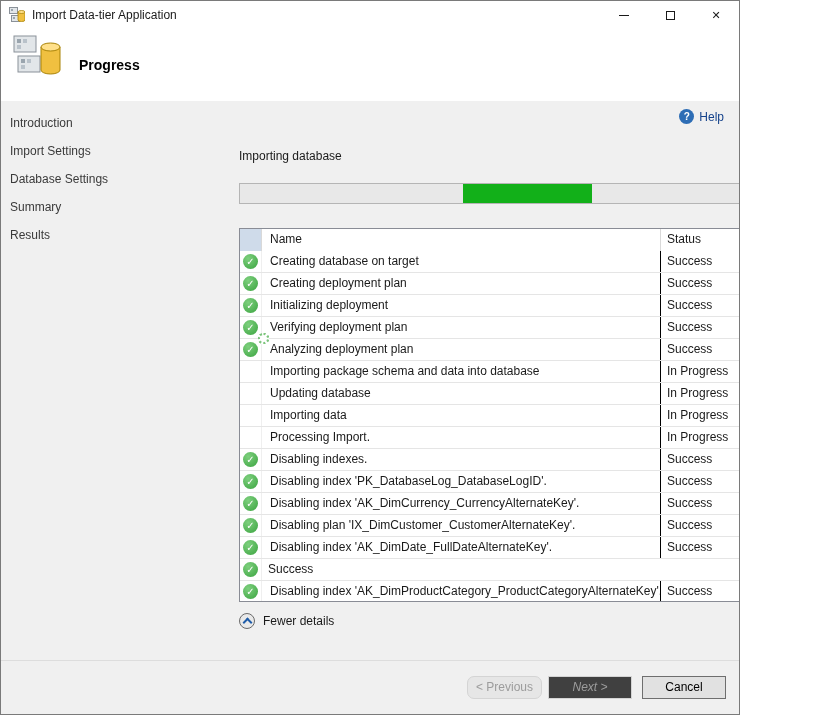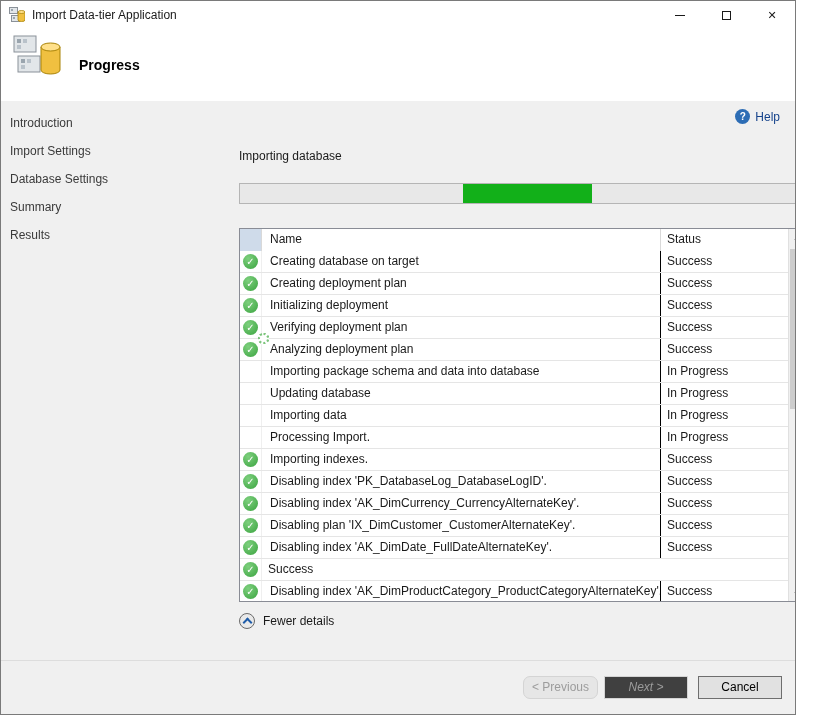--- a/index.html
+++ b/index.html
@@ -1,17 +1,17 @@
 <!DOCTYPE html>
 <html style="--progress-green: #12b019; --success-green: #3aa33f; --inprogress-green: #7cc47c; --header-cell-blue: #cfdbea; --help-blue: #2d6db5;"><head>
 <meta charset="utf-8">
 <style>
   html,body{margin:0;padding:0;background:#ffffff;}
   .window{
-    position:relative;width:796px;height:715px;box-sizing:border-box;
+    position:relative;width:740px;height:715px;box-sizing:border-box;
     background:#f0f0f0;border:1px solid #7a7a7a;overflow:hidden;
     font-family:"Liberation Sans",sans-serif;font-size:12px;color:#1a1a1a;
   }
   
   .titlebar{position:absolute;left:0;top:0;right:0;height:28px;background:#fff;display:flex;align-items:center;}
   .app-icon{margin:0 7px 0 8px;display:flex;}
   .title-text{font-size:12px;}
   .win-controls{margin-left:auto;display:flex;height:100%;}
   .win-btn{width:46px;height:100%;display:flex;align-items:center;justify-content:center;cursor:default;}
   .glyph-min{width:10px;height:1px;background:#1a1a1a;display:block;}
@@ -214,21 +214,21 @@
       <div class="cell-icon">
               <span class="st-icon progress"></span>
             </div>
       <div class="cell-name">Processing Import.</div>
       <div class="cell-status">In Progress</div>
     </div>
           <div class="trow">
       <div class="cell-icon">
               <span class="st-icon success">✓</span>
             </div>
-      <div class="cell-name">Importing indexes.</div>
+      <div class="cell-name">Disabling indexes.</div>
       <div class="cell-status">Success</div>
     </div>
           <div class="trow">
       <div class="cell-icon">
               <span class="st-icon success">✓</span>
             </div>
       <div class="cell-name">Disabling index 'PK_DatabaseLog_DatabaseLogID'.</div>
       <div class="cell-status">Success</div>
     </div>
           <div class="trow">

